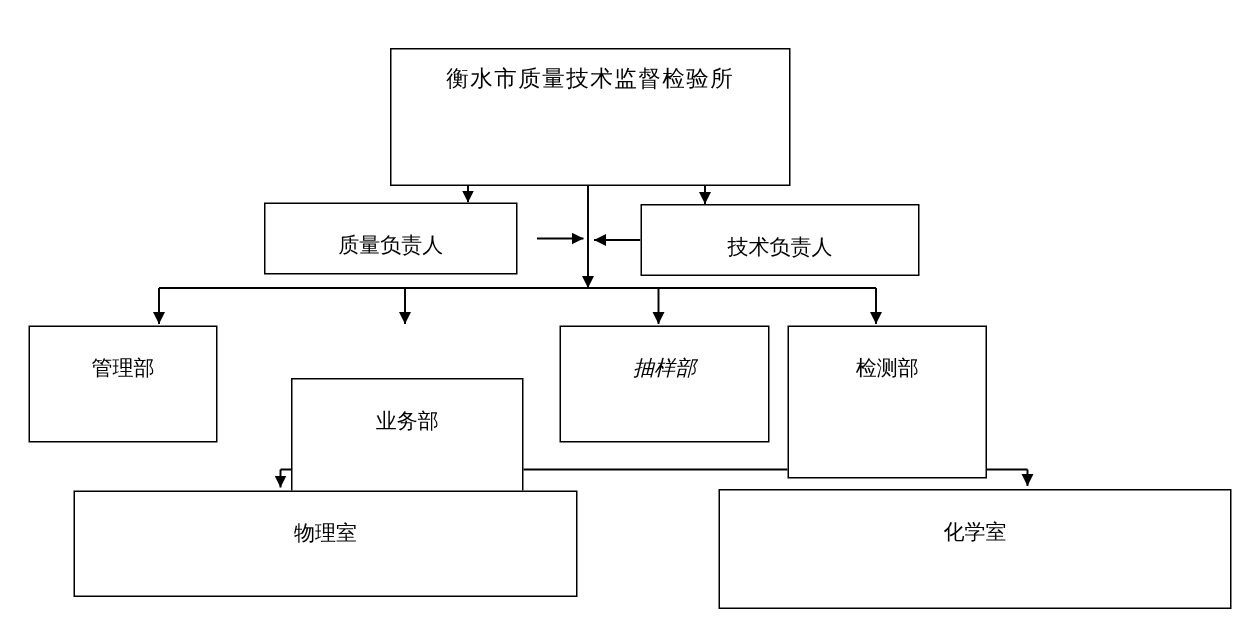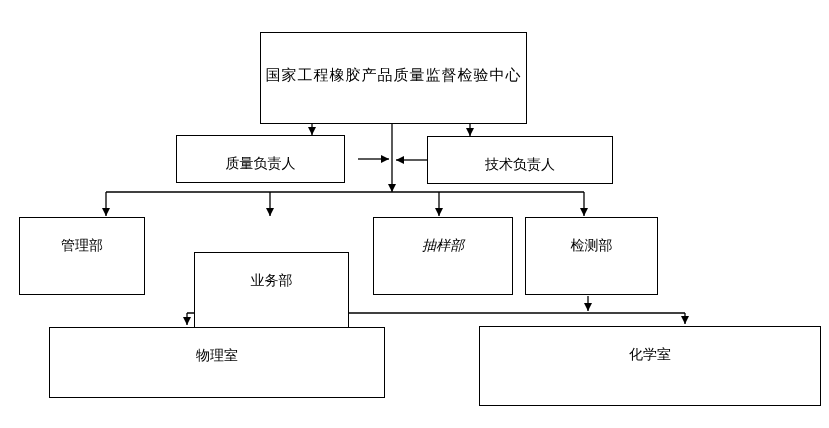--- a/index.html
+++ b/index.html
@@ -39,21 +39,21 @@
     padding-top: 12px;
     letter-spacing: 1px;
   }
   .box-root .root-line { height: 16px; line-height: 16px; }
   .box-root .root-line2 { margin-top: 22px; }
   .box-quality { left: 176px; top: 135px; width: 169px; height: 48px; }
   .box-tech    { left: 427px; top: 136px; width: 186px; height: 48px; }
   .box-dept-0  { left: 19px;  top: 217px; width: 126px; height: 78px; }
   .box-dept-1  { left: 194px; top: 217px; width: 155px; height: 78px; margin-top: 35px; }
   .box-dept-2  { left: 373px; top: 217px; width: 140px; height: 78px; font-style: italic; }
-  .box-dept-3  { left: 525px; top: 217px; width: 133px; height: 78px; }
+  .box-dept-3  { left: 525px; top: 217px; width: 133px; height: 102px; }
   .box-lab-0   { left: 49px;  top: 327px; width: 336px; height: 71px; }
   .box-lab-1   { left: 479px; top: 326px; width: 342px; height: 80px; }
   .lbl { display: inline-block; }
 </style>
 </head>
 <body>
 
 <div class="stage">
 
   <svg class="connectors" viewBox="0 0 829 428" xmlns="http://www.w3.org/2000/svg">
@@ -74,21 +74,21 @@
       <line x1="439" y1="192" x2="439" y2="216" marker-end="url(#arw)"></line>
       <line x1="584" y1="192" x2="584" y2="216" marker-end="url(#arw)"></line>
       <line x1="588" y1="296" x2="588" y2="311" marker-end="url(#arw)"></line>
       <line x1="187" y1="313" x2="685" y2="313"></line>
       <line x1="187" y1="313" x2="187" y2="325" marker-end="url(#arw)"></line>
       <line x1="685" y1="313" x2="685" y2="324" marker-end="url(#arw)"></line>
     </g>
   </svg>
 
   <div class="box box-root">
-    <div class="root-line root-line2">国家工程橡胶产品质量监督检验中心</div>
+    <div class="root-line root-line1">衡水市质量技术监督检验所</div>
   </div>
 
   <div class="box box-quality">
     <span class="lbl">质量负责人</span>
   </div>
 
   <div class="box box-tech">
     <span class="lbl">技术负责人</span>
   </div>
 

